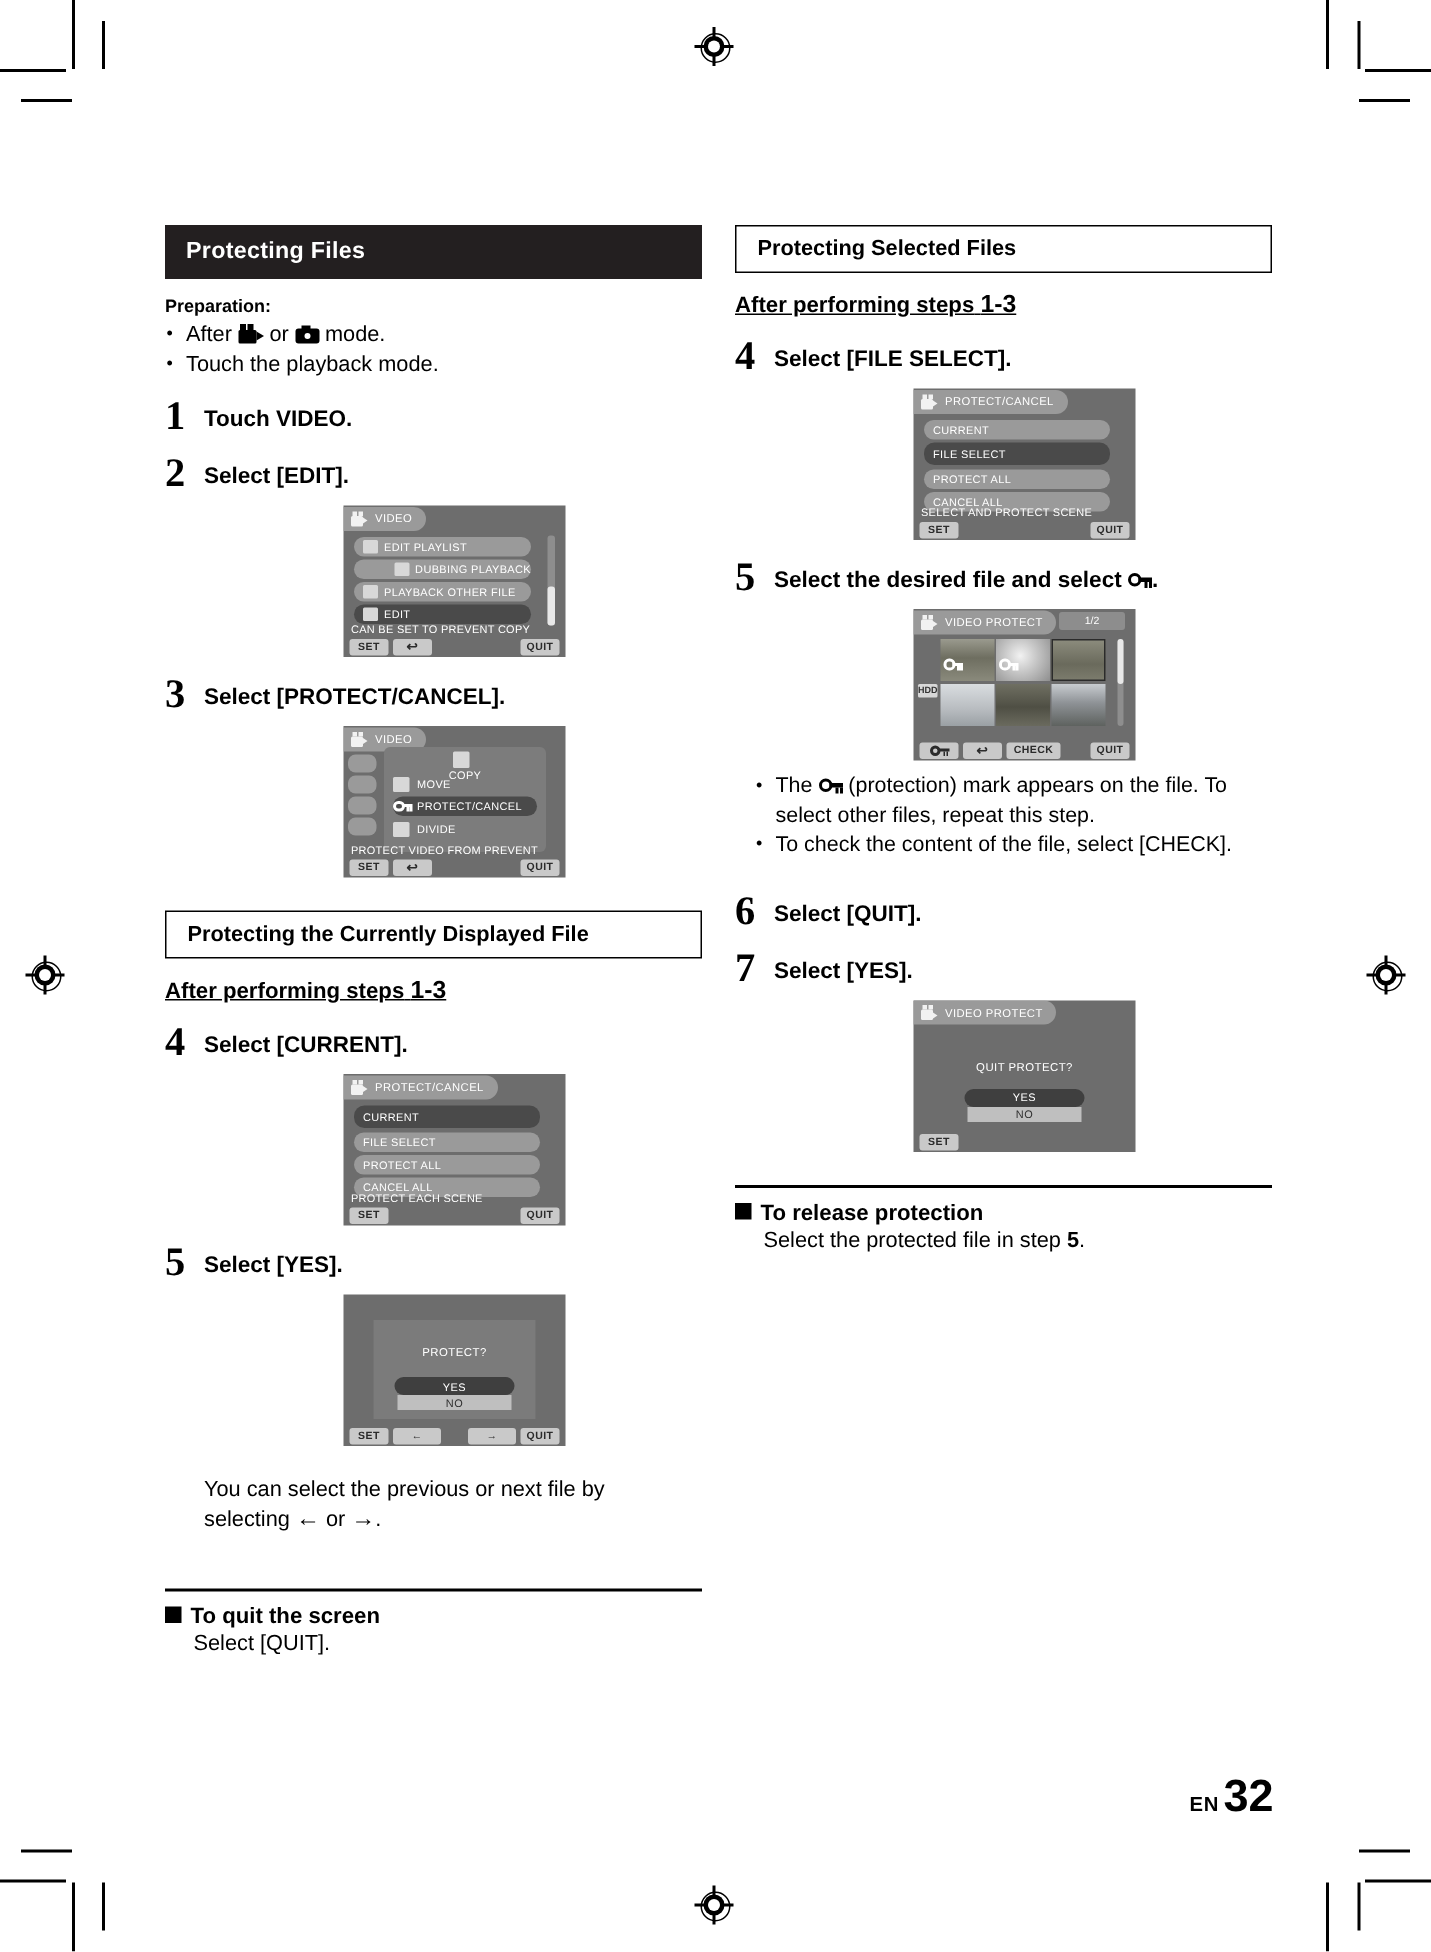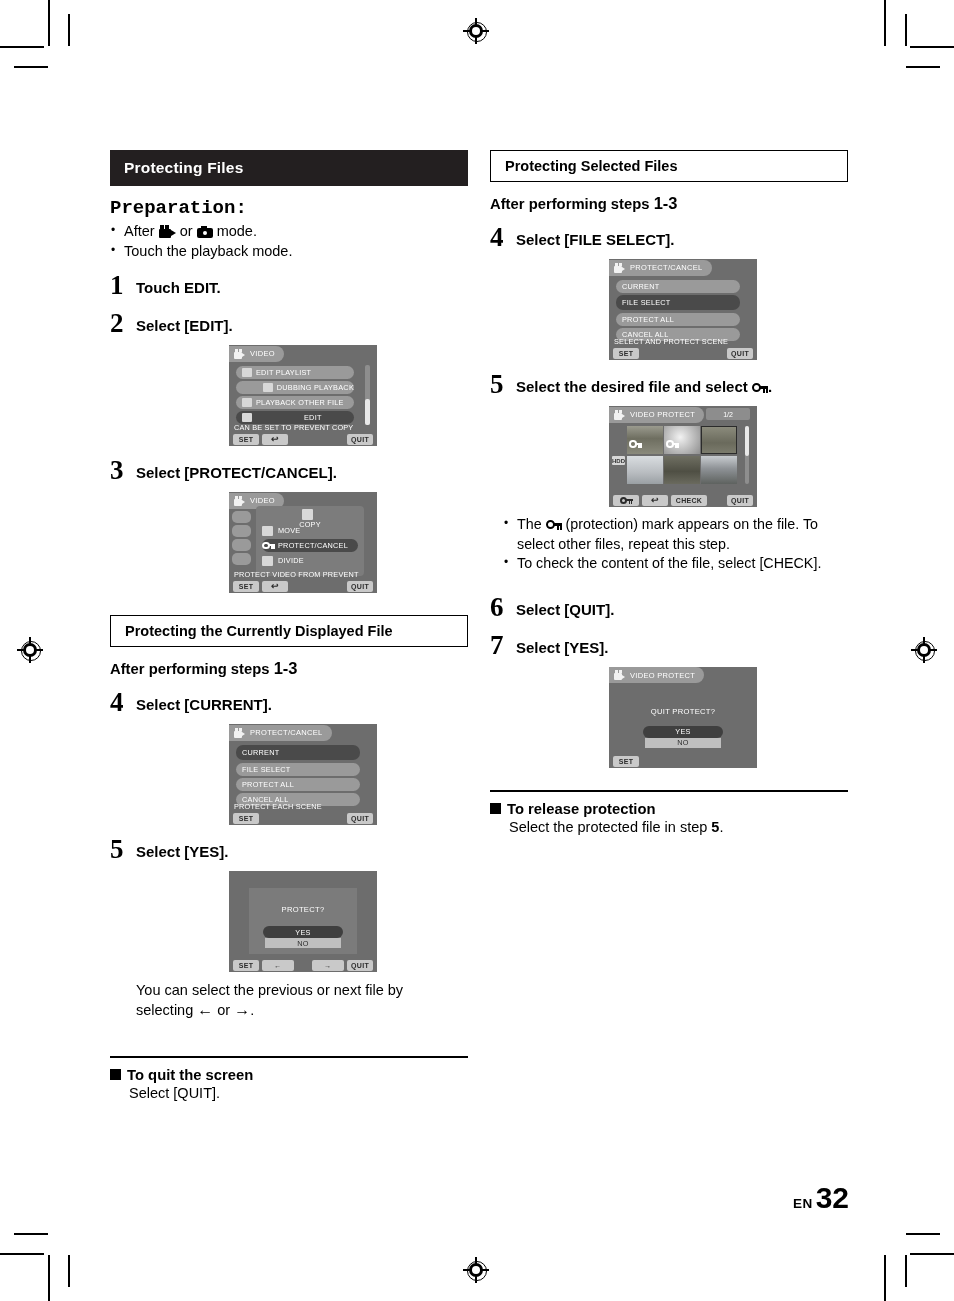--- a/index.html
+++ b/index.html
@@ -31,36 +31,36 @@
     font-size:15.5px;font-weight:bold;
     padding:9px 0 9px 14px;
     letter-spacing:.2px;
   }
   .boxhdr{
     border:1.6px solid #000;background:#fff;color:#000;
     font-size:14.5px;font-weight:bold;
     padding:7px 0 7px 14px;
   }
 
-  .prep-title{font-size:19px;font-weight:bold;margin:11px 0 2px 0;font-family:Liberation Mono, monospace;}
+  .prep-title{font-size:12px;font-weight:bold;margin:11px 0 2px 0;}
   .bullets{margin:0;padding:0;list-style:none;}
   .bullets li{font-size:14.5px;line-height:20px;padding-left:14px;position:relative;}
   .bullets li:before{content:"\2022";position:absolute;left:1px;top:-1px;font-size:12px;}
 
-  .after{font-size:14.8px;font-weight:bold;margin:12px 0 0 0;}
+  .after{font-size:14.8px;font-weight:bold;margin:12px 0 0 0;text-decoration:underline;}
   .after .rng{font-size:16.5px;}
 
   .step{display:flex;align-items:flex-start;margin-top:13px;}
   .step .num{
     font-size:27px;font-weight:bold;line-height:22px;
     width:26px;flex:0 0 26px;font-family:"Liberation Serif",serif;
   }
   .step .txt{font-size:15px;font-weight:bold;line-height:22px;padding-top:3px;}
 
-  .note{font-size:14.5px;line-height:20px;margin-top:8px;}
+  .note{font-size:14.5px;line-height:20px;margin-top:19px;}
   .note-indent{margin-left:26px;}
 
   .sub-bullets{margin:8px 0 0 14px;padding:0;list-style:none;}
   .sub-bullets li{font-size:14.3px;line-height:19.5px;padding-left:13px;position:relative;}
   .sub-bullets li:before{content:"\2022";position:absolute;left:0;top:-1px;font-size:12px;}
 
   .rule{border-top:2.6px solid #000;margin-top:14px;}
   .sqhead{font-size:14.8px;font-weight:bold;margin-top:9px;}
   .sqhead .sq{display:inline-block;width:11px;height:11px;background:#000;margin-right:6px;}
   .sqbody{font-size:14.5px;line-height:20px;margin-left:19px;}
@@ -256,21 +256,21 @@
     <div class="band">Protecting Files</div>
 
     <div class="prep-title">Preparation:</div>
     <ul class="bullets">
       <li><span>After </span><span class="ico-vid"><span class="t1"></span><span class="t2"></span><span class="b"></span><span class="l"></span></span><span> or </span><span class="ico-still"><span class="t"></span><span class="b"></span><span class="e"></span></span><span> mode.</span></li>
       <li>Touch the playback mode.</li>
     </ul>
 
     <div class="step">
       <div class="num">1</div>
-      <div class="txt">Touch EDIT.</div>
+      <div class="txt">Touch VIDEO.</div>
     </div>
 
     <div class="step">
       <div class="num">2</div>
       <div class="txt">Select [EDIT].</div>
     </div>
 
     <div class="lcd-wrap leftpad">
       <div class="lcd">
         <div class="lcd-title">
@@ -289,21 +289,21 @@
           <span>EDIT PLAYLIST</span>
         </div>
         <div class="menurow" style="top:36px;justify-content:flex-end;">
           <span class="mi mi-generic"></span>
           <span>DUBBING PLAYBACK</span>
         </div>
         <div class="menurow" style="top:51px;">
           <span class="mi mi-generic"></span>
           <span>PLAYBACK OTHER FILE</span>
         </div>
-        <div class="menurow sel" style="top:66px;gap:48px;">
+        <div class="menurow sel" style="top:66px;">
           <span class="mi mi-generic"></span>
           <span>EDIT</span>
         </div>
         <div class="scrollbar">
             <div class="th" style="top:34px;height:26px;"></div>
           </div>
         <div class="lcd-hint">CAN BE SET TO PREVENT COPY</div>
         <div class="lcd-bar">
           <div class="btn" style="left:4px;width:26px;">SET</div>
           <div class="btn" style="left:33px;width:26px;">

